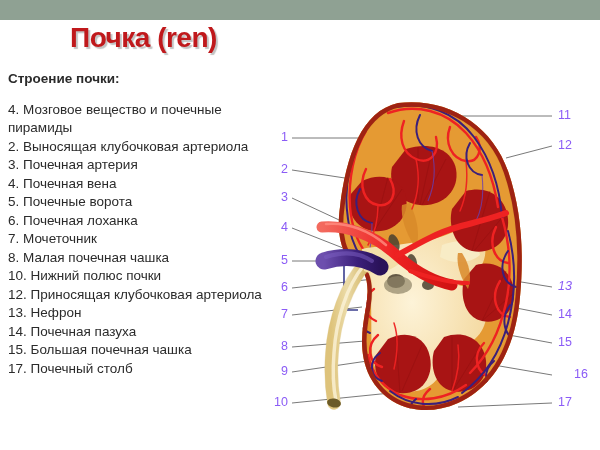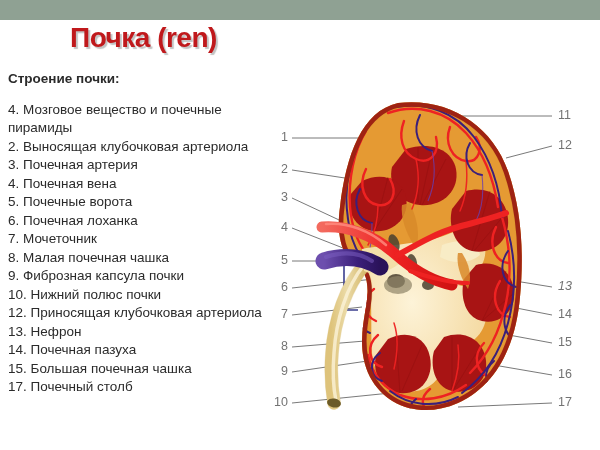--- a/index.html
+++ b/index.html
@@ -62,21 +62,21 @@
     width: 330px;
     height: 340px;
   }
   #kidney-svg {
     position: absolute;
     left: 0; top: 0;
   }
   .num {
     position: absolute;
     font-size: 12.5px;
-    color: #737373;
+    color: #8b5cf6;
     font-family: "Liberation Sans", sans-serif;
   }
   .num-left { text-align: right; }
   .num-right { text-align: left; }
 </style>
 </head>
 <body>
 
 <div id="page">
 
@@ -87,21 +87,20 @@
   <div id="legend">
     <div id="legend-heading">Строение почки:</div>
     <div class="legend-item">4. Мозговое вещество и почечные пирамиды</div>
     <div class="legend-item">2. Выносящая клубочковая артериола</div>
     <div class="legend-item">3. Почечная артерия</div>
     <div class="legend-item">4. Почечная вена</div>
     <div class="legend-item">5. Почечные ворота</div>
     <div class="legend-item">6. Почечная лоханка</div>
     <div class="legend-item">7. Мочеточник</div>
     <div class="legend-item">8. Малая почечная чашка</div>
-    <div class="legend-item">9. Фиброзная капсула почки</div>
     <div class="legend-item">10. Нижний полюс почки</div>
     <div class="legend-item">12. Приносящая клубочковая артериола</div>
     <div class="legend-item">13. Нефрон</div>
     <div class="legend-item">14. Почечная пазуха</div>
     <div class="legend-item">15. Большая почечная чашка</div>
     <div class="legend-item">17. Почечный столб</div>
   </div>
 
   <div id="diagram">
 
@@ -314,17 +313,17 @@
     <div class="num num-left" style="left:0px;  top:222px; width:18px;">7</div>
     <div class="num num-left" style="left:0px;  top:254px; width:18px;">8</div>
     <div class="num num-left" style="left:0px;  top:279px; width:18px;">9</div>
     <div class="num num-left" style="left:-8px; top:310px; width:26px;">10</div>
 
     <div class="num num-right" style="left:288px; top:23px;">11</div>
     <div class="num num-right" style="left:288px; top:53px;">12</div>
     <div class="num num-right" style="left:288px; top:194px;font-style:italic;">13</div>
     <div class="num num-right" style="left:288px; top:222px;">14</div>
     <div class="num num-right" style="left:288px; top:250px;">15</div>
-    <div class="num num-right" style="left:288px; top:282px;">16</div>
+    <div class="num num-right" style="left:304px; top:282px;">16</div>
     <div class="num num-right" style="left:288px; top:310px;">17</div>
 
   </div>
 </div>
 
 </body></html>

